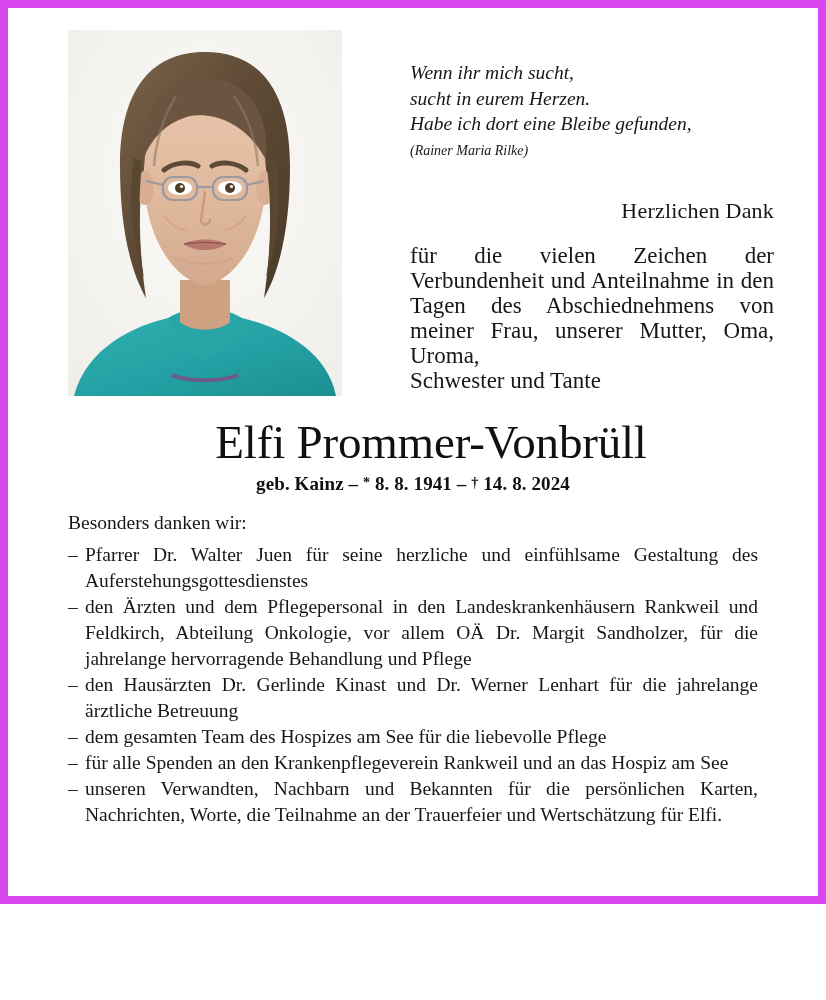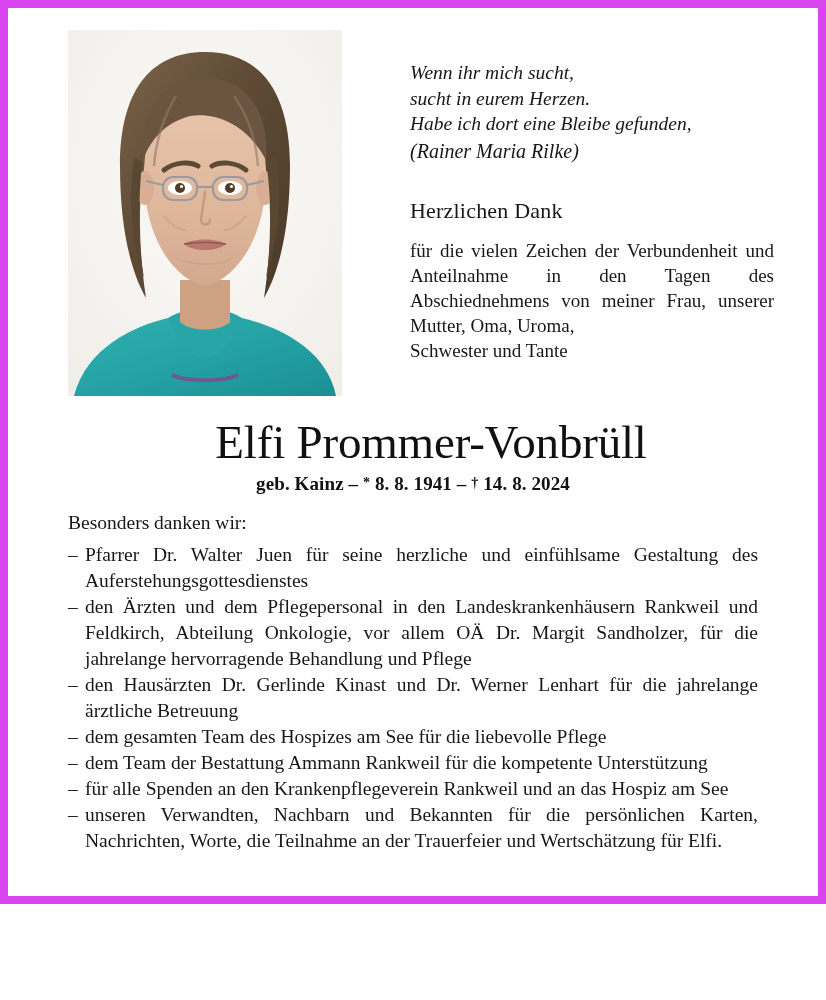--- a/index.html
+++ b/index.html
@@ -58,35 +58,36 @@
     width: 364px;
   }
   .verse {
     font-style: italic;
     font-size: 19.5px;
     line-height: 25.5px;
     color: #17171a;
   }
   .verse-author {
     font-style: italic;
-    font-size: 20px;
+    font-size: 14px;
     line-height: 22px;
     color: #17171a;
     margin-top: 3px;
   }
   .thanks-head {
     margin-top: 36px;
     font-size: 22px;
     line-height: 26px;
     color: #17171a;
     letter-spacing: 0.2px;
+    text-align: right;
   }
   .thanks-body {
-    margin-top: 14px;
-    font-size: 19px;
+    margin-top: 19px;
+    font-size: 23px;
     line-height: 25px;
     color: #17171a;
     text-align: justify;
     text-justify: inter-word;
   }
   .thanks-body .lastline { text-align: left; }
 
   
   .name-block { text-align: center; }
   .deceased-name {
@@ -288,23 +289,20 @@
         <li>
             <span>den Ärzten und dem Pflegepersonal in den Landeskrankenhäusern Rankweil und Feldkirch, Abteilung Onkologie, vor allem OÄ Dr. Margit Sandholzer, für die jahrelange hervorragende Behandlung und Pflege</span>
           </li>
         <li>
             <span>den Hausärzten Dr. Gerlinde Kinast und Dr. Werner Lenhart für die jahrelange ärztliche Betreuung</span>
           </li>
         <li>
             <span>dem gesamten Team des Hospizes am See für die liebevolle Pflege</span>
           </li>
         <li>
-            <span>dem Team der Bestattung Ammann Rankweil für die kompetente Unterstützung</span>
-          </li>
-        <li>
             <span>für alle Spenden an den Krankenpflegeverein Rankweil und an das Hospiz am See</span>
           </li>
         <li>
             <span>unseren Verwandten, Nachbarn und Bekannten für die persönlichen Karten, Nachrichten, Worte, die Teilnahme an der Trauerfeier und Wertschätzung für Elfi.</span>
           </li>
       </ul>
     </div>
 
 
   </div>

